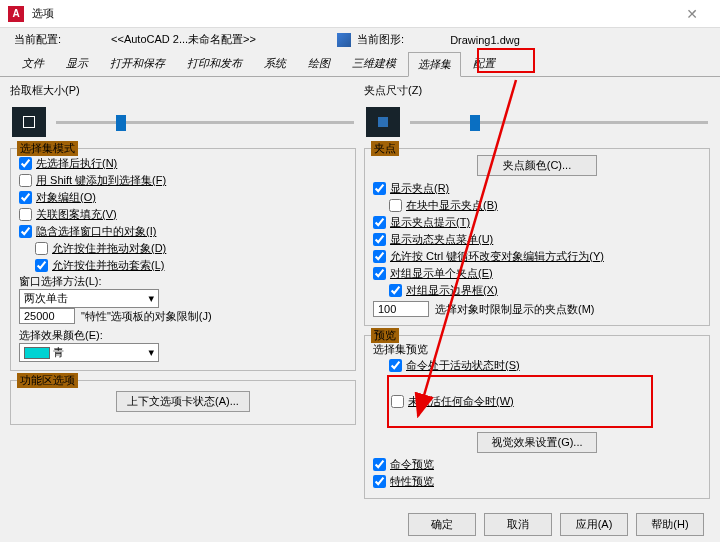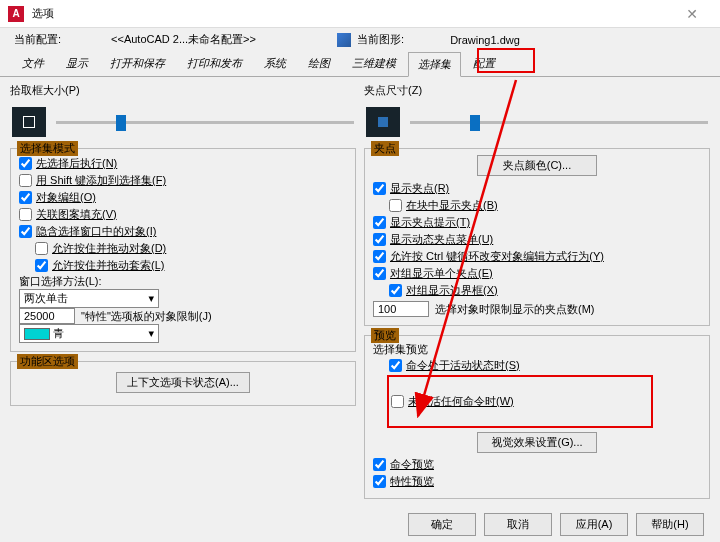--- a/index.html
+++ b/index.html
@@ -114,20 +114,21 @@
       <div class="dropdown">
           <span>两次单击</span>
           <span>▾</span>
         </div>
       <div class="row" style="">
         <div class="numbox">
             <span>25000</span>
           </div>
         <span>"特性"选项板的对象限制(J)</span>
       </div>
+      <div style="margin-top:4px">选择效果颜色(E):</div>
       <div class="dropdown">
           <span><span class="color-chip"></span> <span>青</span></span>
           <span>▾</span>
         </div>
     </div>
     <div class="group">
       <div class="group-title">功能区选项</div>
       <div style="text-align:center;padding:4px 0">
         <button class="btn">上下文选项卡状态(A)...</button>
       </div>

